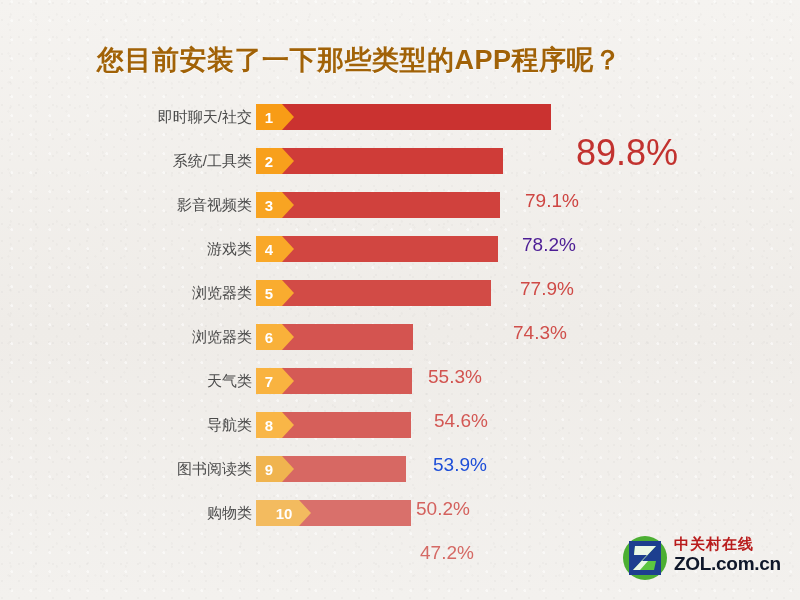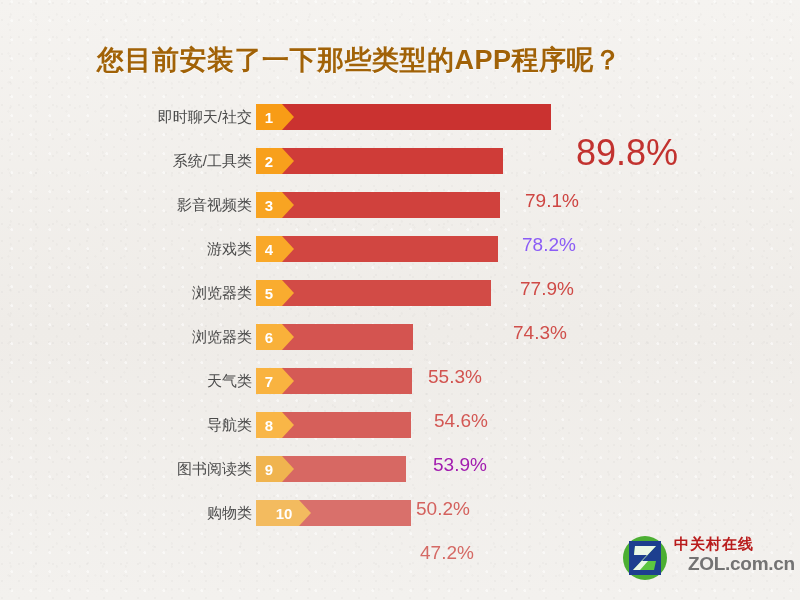--- a/index.html
+++ b/index.html
@@ -146,24 +146,23 @@
   }
   #logo-cn {
     font-size: 15px;
     font-weight: bold;
     color: #b91c1c;
     letter-spacing: 1px;
   }
   #logo-en {
     font-size: 19px;
     font-weight: bold;
-    color: #737373;
+    color: #0f172a;
     letter-spacing: -0.3px;
     margin-top: 3px;
-    margin-left: 14px;
   }
 </style>
 </head>
 <body>
 
 <div id="page"></div>
 
 <div id="chart-title">您目前安装了一下那些类型的APP程序呢？</div>
 
 <div id="bars">
@@ -191,21 +190,21 @@
     </div>
     <div class="row">
       <div class="row-label">影音视频类</div>
       <div class="bar-wrap">
         <div class="num-tag" style="background: rgb(248, 164, 34);">
           <span class="arrow" style="border-left: 12px solid rgb(248, 164, 34);"></span>
           <span class="num">3</span>
         </div>
         <div class="bar-fill" style="width: 218px; background: rgb(208, 65, 61);"></div>
       </div>
-      <div class="value" style="color: #8b5cf6; left: 522px;">78.2%</div>
+      <div class="value" style="color: #4c1d95; left: 522px;">78.2%</div>
     </div>
     <div class="row">
       <div class="row-label">游戏类</div>
       <div class="bar-wrap">
         <div class="num-tag" style="background: rgb(249, 168, 40);">
           <span class="arrow" style="border-left: 12px solid rgb(249, 168, 40);"></span>
           <span class="num">4</span>
         </div>
         <div class="bar-fill" style="width: 216px; background: rgb(209, 70, 65);"></div>
       </div>
@@ -246,21 +245,21 @@
     </div>
     <div class="row">
       <div class="row-label">导航类</div>
       <div class="bar-wrap">
         <div class="num-tag" style="background: rgb(249, 182, 71);">
           <span class="arrow" style="border-left: 12px solid rgb(249, 182, 71);"></span>
           <span class="num">8</span>
         </div>
         <div class="bar-fill" style="width: 129px; background: rgb(214, 95, 90);"></div>
       </div>
-      <div class="value" style="color: #a21caf; left: 433px;">53.9%</div>
+      <div class="value" style="color: #1d4ed8; left: 433px;">53.9%</div>
     </div>
     <div class="row">
       <div class="row-label">图书阅读类</div>
       <div class="bar-wrap">
         <div class="num-tag" style="background: rgb(240, 180, 79);">
           <span class="arrow" style="border-left: 12px solid rgb(240, 180, 79);"></span>
           <span class="num">9</span>
         </div>
         <div class="bar-fill" style="width: 124px; background: rgb(215, 104, 99);"></div>
       </div>

